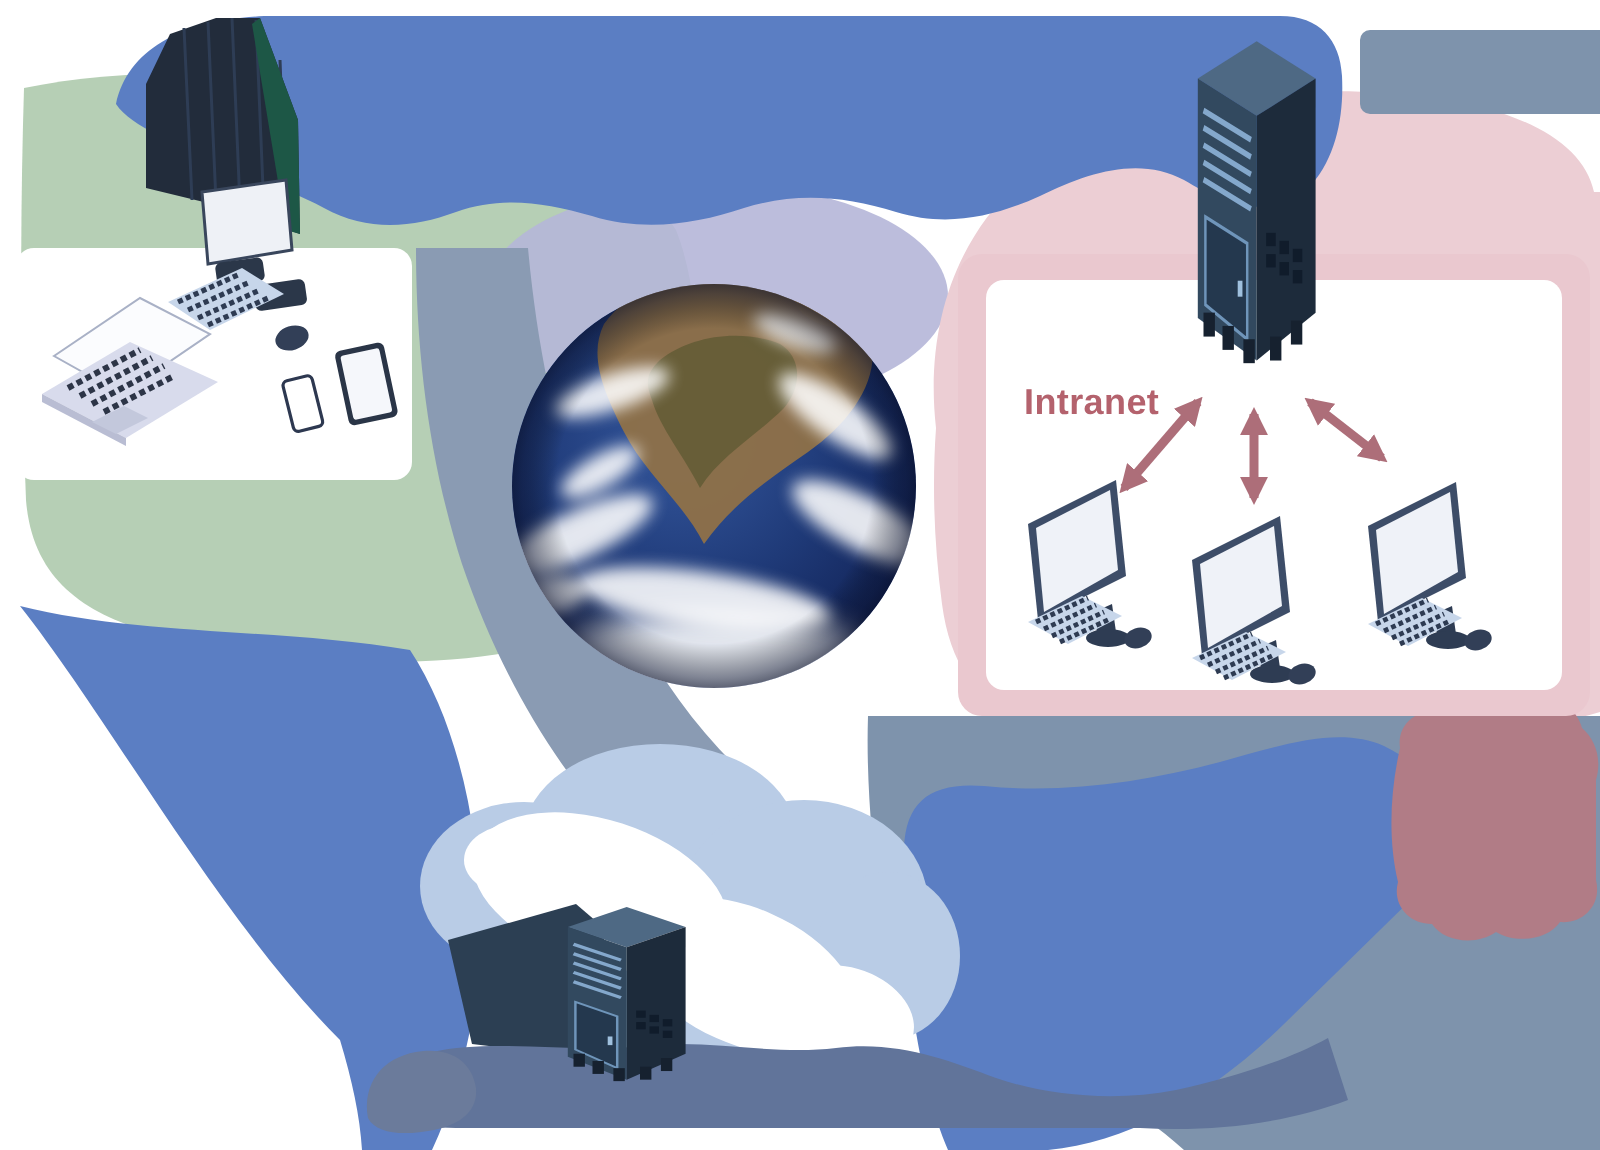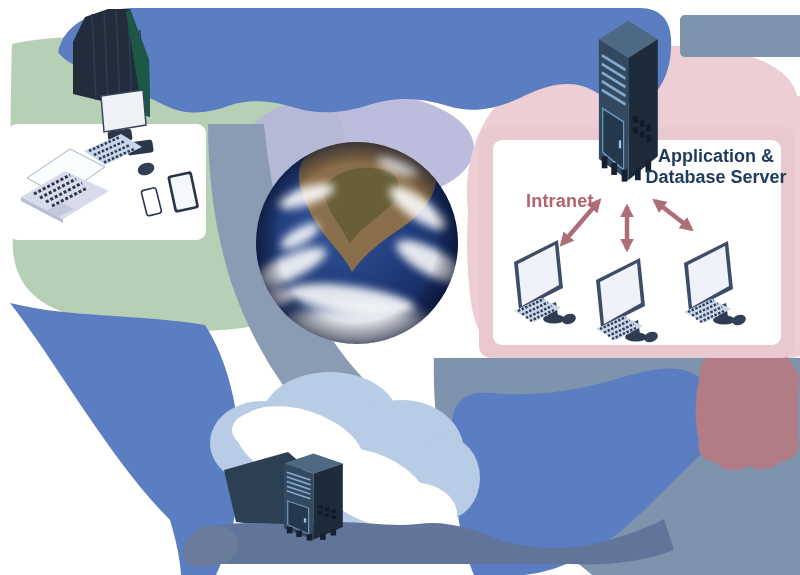--- a/index.html
+++ b/index.html
@@ -2,21 +2,21 @@
 <html><head>
 <meta charset="utf-8">
 <style>
   html,body{margin:0;padding:0;background:#ffffff;}
   .stage{
     position:relative;width:800px;height:575px;background:#ffffff;overflow:hidden;
     font-family:"Liberation Sans", sans-serif;
   }
   .stage svg{position:absolute;left:0;top:0;}
   .lbl{position:absolute;font-weight:bold;white-space:normal;}
-  .lbl-intranet{left:526px;top:191px;font-size:18px;color:#b4626d;letter-spacing:.2px;}
+  .lbl-intranet{left:512px;top:191px;font-size:18px;color:#b4626d;letter-spacing:.2px;}
   .lbl-appdb{left:642px;top:146px;width:148px;font-size:18px;line-height:1.16;
     color:#1e3a5c;text-align:center;}
 </style>
 </head>
 <body>
 
 <div class="stage">
 <svg width="800" height="575" viewBox="0 0 800 575">
   <defs>
     <radialGradient id="ocean" cx="42%" cy="38%" r="75%">
@@ -177,14 +177,13 @@
     <line x1="562" y1="244" x2="599" y2="201" marker-start="url(#ah)" marker-end="url(#ah)"></line>
     <line x1="627" y1="249" x2="627" y2="207" marker-start="url(#ah)" marker-end="url(#ah)"></line>
     <line x1="655" y1="201" x2="691" y2="229" marker-start="url(#ah)" marker-end="url(#ah)"></line>
   </g>
   <use href="#ws" transform="translate(514,240)"></use>
   <use href="#ws" transform="translate(596,258)"></use>
   <use href="#ws" transform="translate(684,241)"></use>
 </svg>
 
 <div class="lbl lbl-intranet">Intranet</div>
-<div class="lbl lbl-appdb">Application &amp; Database Server</div>
 </div>
 
 </body></html>

